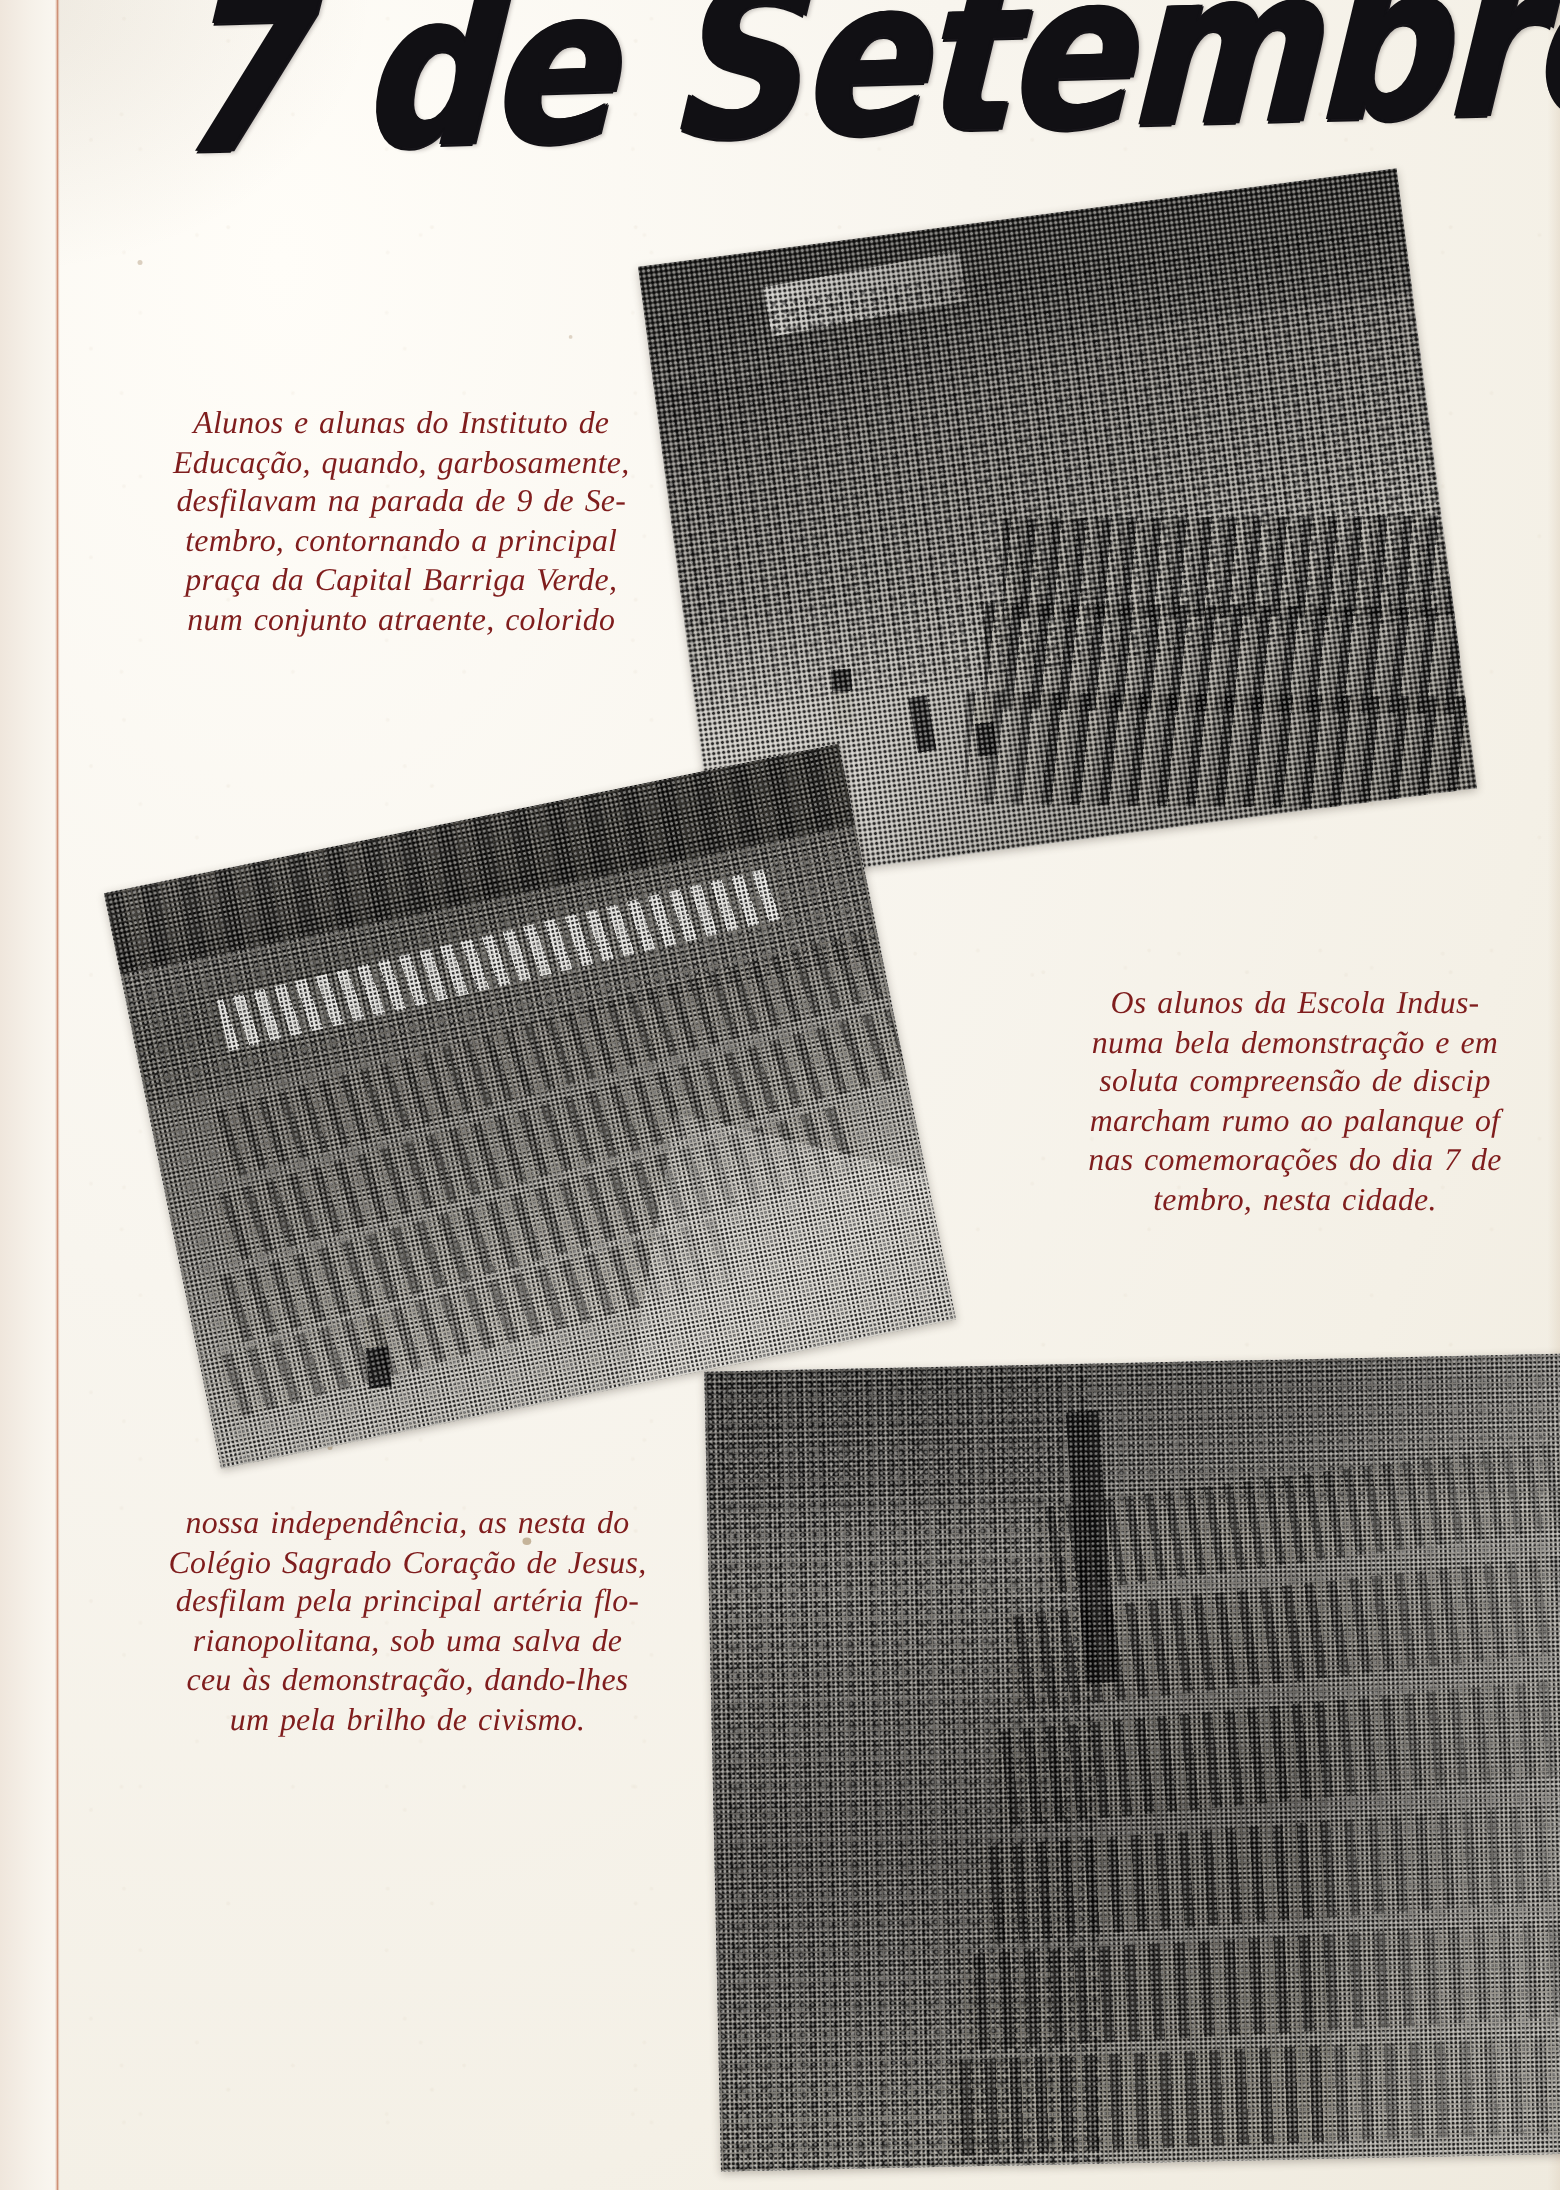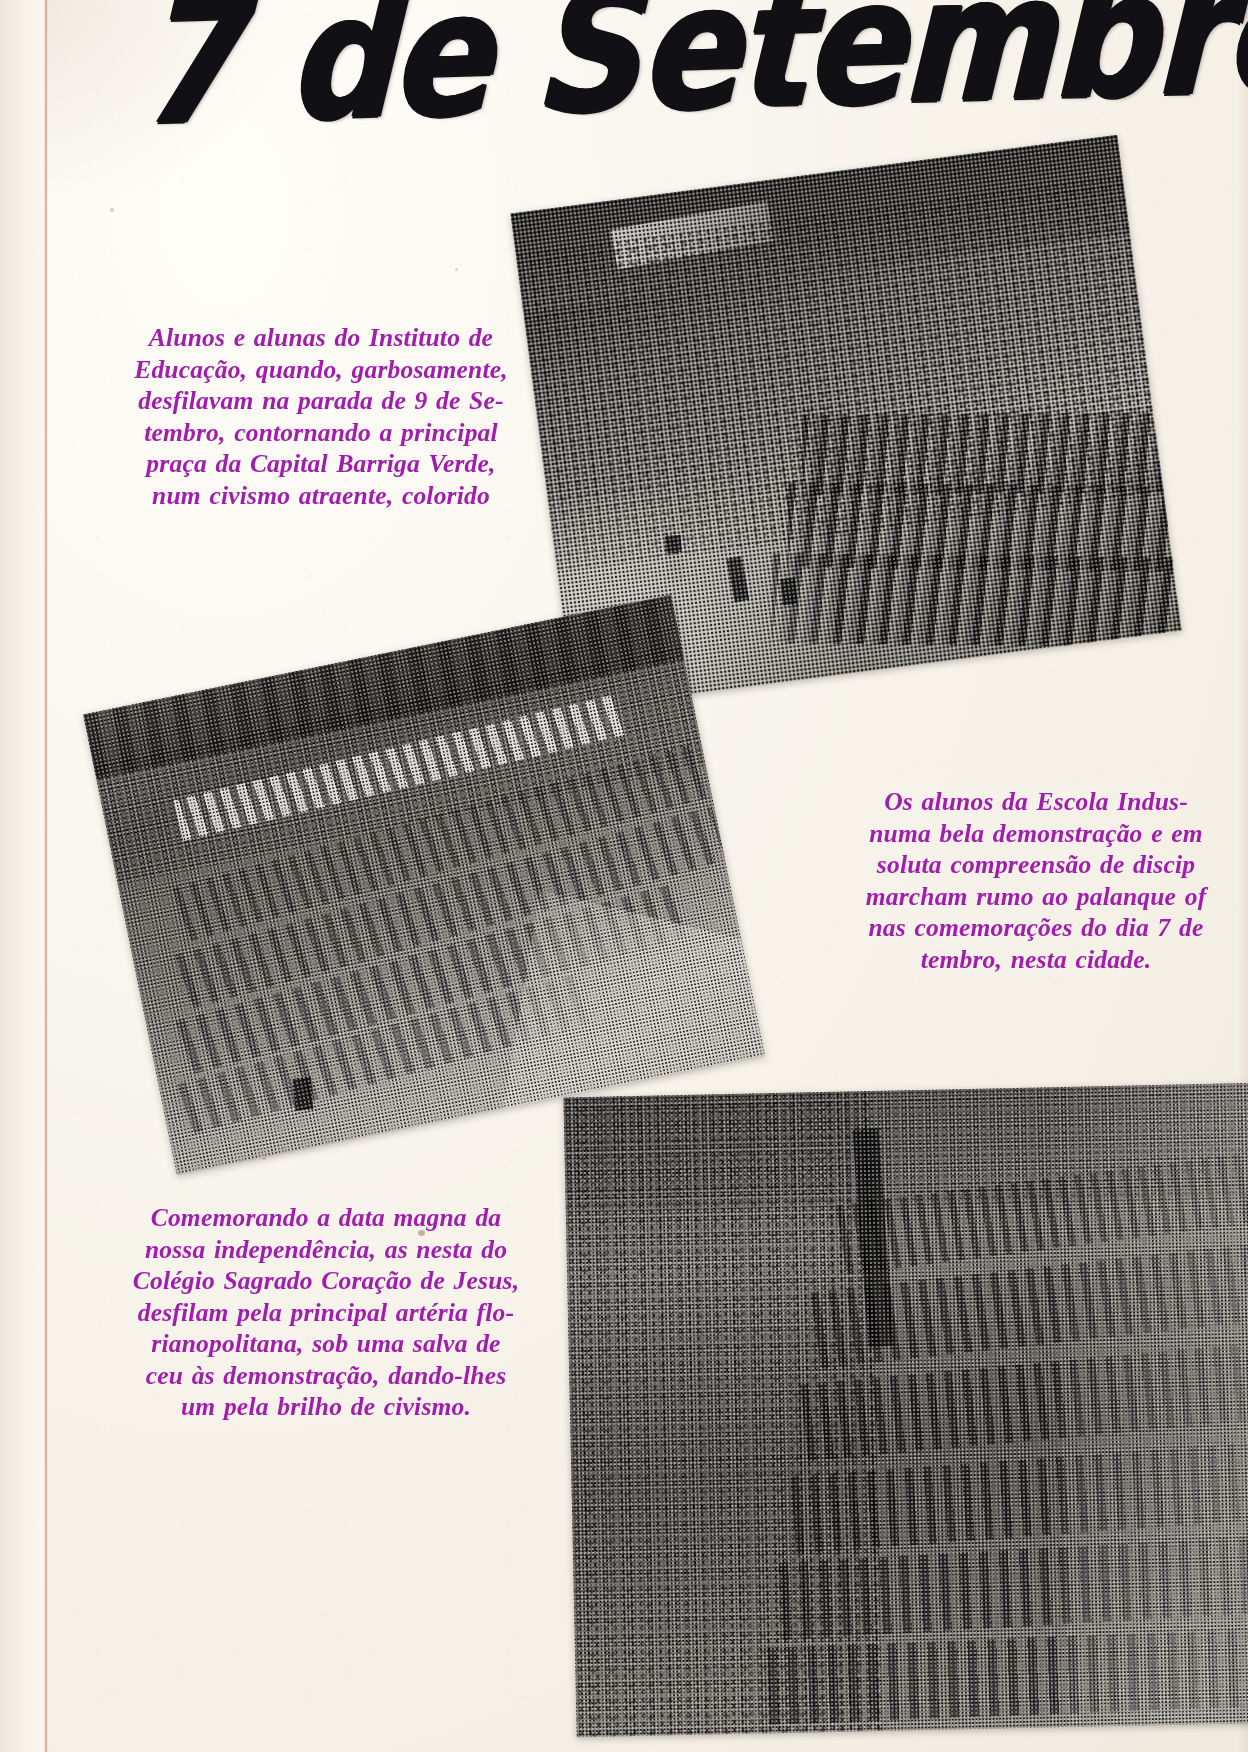--- a/index.html
+++ b/index.html
@@ -153,28 +153,27 @@
   }
   .rowmarch {
     position: absolute;
     mix-blend-mode: multiply;
   }
 
   
   .caption {
     position: absolute;
     font-style: italic;
-    color: #a21caf;
+    color: #7f1d1d;
     font-size: 25.5px;
     line-height: 31.5px;
     letter-spacing: .2px;
     text-align: justify;
     text-align-last: center;
     word-spacing: 2px;
-    font-weight: bold;
   }
   .caption .ln {
     display: block;
     white-space: nowrap;
   }
 
   
   #photo-parade-instituto {
     left: 540px;
     top: 172px;
@@ -425,34 +424,33 @@
       <div class="halftone2"></div>
     </div>
   </div>
 
   <div class="caption" id="caption-instituto-educacao" style="left:128px;top:322px;width:386px;">
     <span class="ln">Alunos e alunas do Instituto de</span>
     <span class="ln">Educação, quando, garbosamente,</span>
     <span class="ln">desfilavam na parada de 9 de Se-</span>
     <span class="ln">tembro, contornando a principal</span>
     <span class="ln">praça da Capital Barriga Verde,</span>
-    <span class="ln">num civismo atraente, colorido</span>
+    <span class="ln">num conjunto atraente, colorido</span>
   </div>
 
   <div class="caption" id="caption-escola-industrial" style="left:806px;top:786px;width:460px;overflow:hidden;">
     <span class="ln">Os alunos da Escola Indus-</span>
     <span class="ln">numa bela demonstração e em</span>
     <span class="ln">soluta compreensão de discip</span>
     <span class="ln">marcham rumo ao palanque of</span>
     <span class="ln">nas comemorações do dia 7 de</span>
     <span class="ln">tembro, nesta cidade.</span>
   </div>
 
   <div class="caption" id="caption-colegio-sagrado-coracao" style="left:130px;top:1202px;width:392px;">
-    <span class="ln">Comemorando a data magna da</span>
     <span class="ln">nossa independência, as nesta do</span>
     <span class="ln">Colégio Sagrado Coração de Jesus,</span>
     <span class="ln">desfilam pela principal artéria flo-</span>
     <span class="ln">rianopolitana, sob uma salva de</span>
     <span class="ln">ceu às demonstração, dando-lhes</span>
     <span class="ln">um pela brilho de civismo.</span>
   </div>
 
 </div>
 

